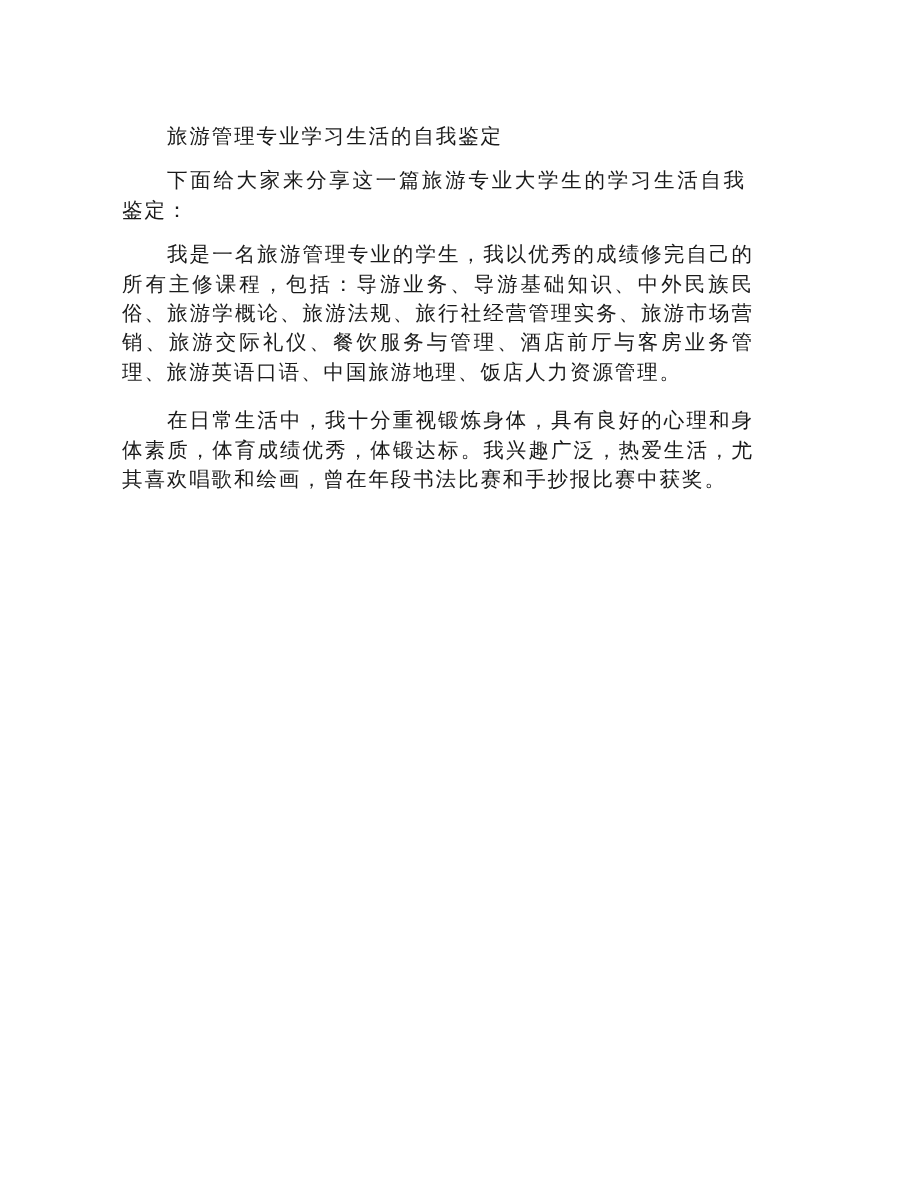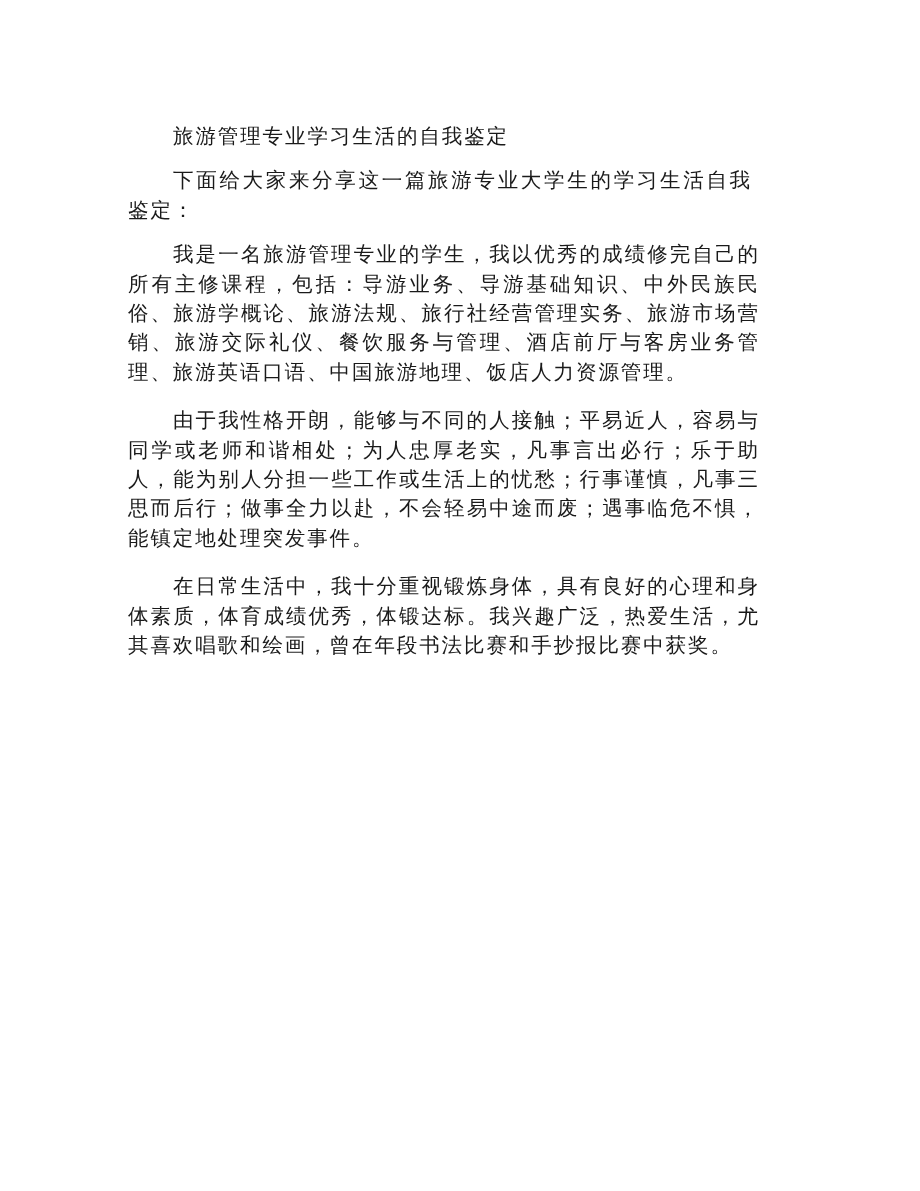--- a/index.html
+++ b/index.html
@@ -10,21 +10,21 @@
     body {
       width: 920px;
       height: 1191px;
       position: relative;
       overflow: hidden;
       font-family: "DejaVu Sans", "Liberation Sans", sans-serif;
       color: #1a1a1a;
     }
     .page {
       position: absolute;
-      left: 128px;
+      left: 122px;
       top: 122px;
       width: 632px;
     }
     .para {
       margin: 0;
       font-size: 20.5px;
       line-height: 29.4px;
       letter-spacing: 1.9px;
       text-indent: 45px;
       text-align: justify;
@@ -41,15 +41,14 @@
       margin: 0 0 19px 0;
     }
   </style>
 </head>
 <body>
 
 <div class="page">
   <p class="para title">旅游管理专业学习生活的自我鉴定</p>
   <p class="para intro">下面给大家来分享这一篇旅游专业大学生的学习生活自我鉴定：</p>
   <p class="para body-para">我是一名旅游管理专业的学生，我以优秀的成绩修完自己的所有主修课程，包括：导游业务、导游基础知识、中外民族民俗、旅游学概论、旅游法规、旅行社经营管理实务、旅游市场营销、旅游交际礼仪、餐饮服务与管理、酒店前厅与客房业务管理、旅游英语口语、中国旅游地理、饭店人力资源管理。</p>
-  <p class="para body-para">由于我性格开朗，能够与不同的人接触；平易近人，容易与同学或老师和谐相处；为人忠厚老实，凡事言出必行；乐于助人，能为别人分担一些工作或生活上的忧愁；行事谨慎，凡事三思而后行；做事全力以赴，不会轻易中途而废；遇事临危不惧，能镇定地处理突发事件。</p>
   <p class="para body-para">在日常生活中，我十分重视锻炼身体，具有良好的心理和身体素质，体育成绩优秀，体锻达标。我兴趣广泛，热爱生活，尤其喜欢唱歌和绘画，曾在年段书法比赛和手抄报比赛中获奖。</p>
 </div>
 
 </body></html>

